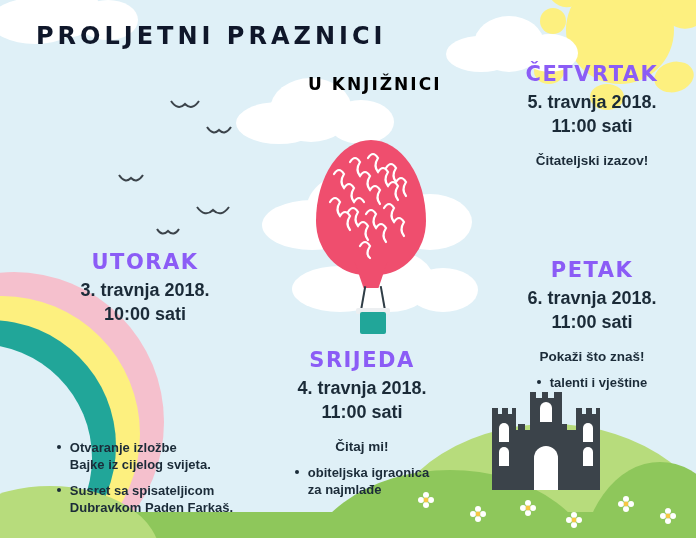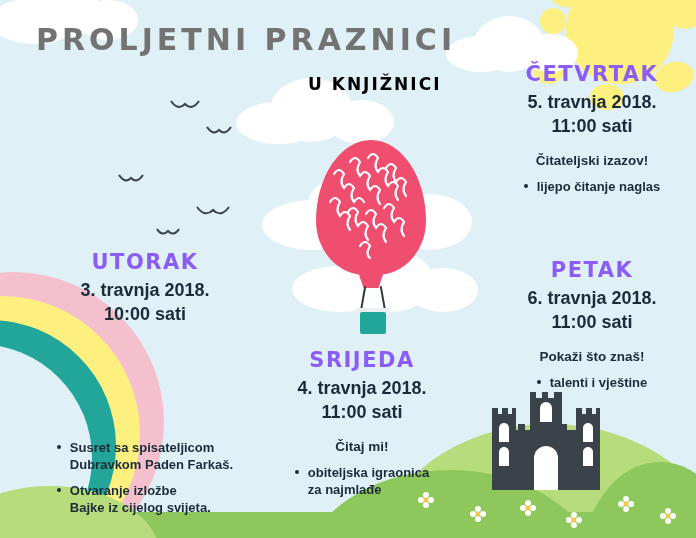--- a/index.html
+++ b/index.html
@@ -28,23 +28,23 @@
   
   .rainbow{position:absolute;border-radius:50%;}
 
   
   .hill{position:absolute;border-radius:50% 50% 0 0 / 100% 100% 0 0;}
 
   
   .main-title{
     position:absolute;
     left:36px;top:22px;
-    font-size:30px;
+    font-size:24px;
     letter-spacing:4px;
-    color:#737373;
+    color:#0f172a;
     font-weight:bold;
     font-family:"DejaVu Sans", sans-serif;
   }
   .sub-title{
     position:absolute;
     left:308px;top:74px;
     font-size:17px;
     letter-spacing:2px;
     color:#000000;
     font-weight:bold;
@@ -287,46 +287,43 @@
   </div>
 
   <div class="main-title">PROLJETNI PRAZNICI</div>
   <div class="sub-title">U KNJIŽNICI</div>
 
   <div class="day" style="left:30px;top:250px;width:230px;">
     <div class="dayname">UTORAK</div>
     <div class="date">3. travnja 2018.</div>
     <div class="date">10:00 sati</div>
     <ul style="margin-top:112px;">
+      <li style="white-space:pre-line;">Otvaranje izložbe
+Bajke iz cijelog svijeta.</li>
       <li style="white-space:pre-line;">Susret sa spisateljicom
 Dubravkom Paden Farkaš.</li>
-      <li style="white-space:pre-line;">Otvaranje izložbe
-Bajke iz cijelog svijeta.</li>
     </ul>
   </div>
 
   <div class="day" style="left:262px;top:348px;width:200px;">
     <div class="dayname">SRIJEDA</div>
     <div class="date">4. travnja 2018.</div>
     <div class="date">11:00 sati</div>
     <div class="tagline">Čitaj mi!</div>
     <ul>
       <li style="white-space:pre-line;">obiteljska igraonica
 za najmlađe</li>
     </ul>
   </div>
 
   <div class="day" style="left:492px;top:62px;width:200px;">
     <div class="dayname">ČETVRTAK</div>
     <div class="date">5. travnja 2018.</div>
     <div class="date">11:00 sati</div>
     <div class="tagline">Čitateljski izazov!</div>
-    <ul>
-      <li style="white-space:pre-line;">lijepo čitanje naglas</li>
-    </ul>
   </div>
 
   <div class="day" style="left:492px;top:250px;width:200px;margin-top:8px;">
     <div class="dayname">PETAK</div>
     <div class="date">6. travnja 2018.</div>
     <div class="date">11:00 sati</div>
     <div class="tagline">Pokaži što znaš!</div>
     <ul>
       <li style="white-space:pre-line;text-align:right;">talenti i vještine</li>
     </ul>

